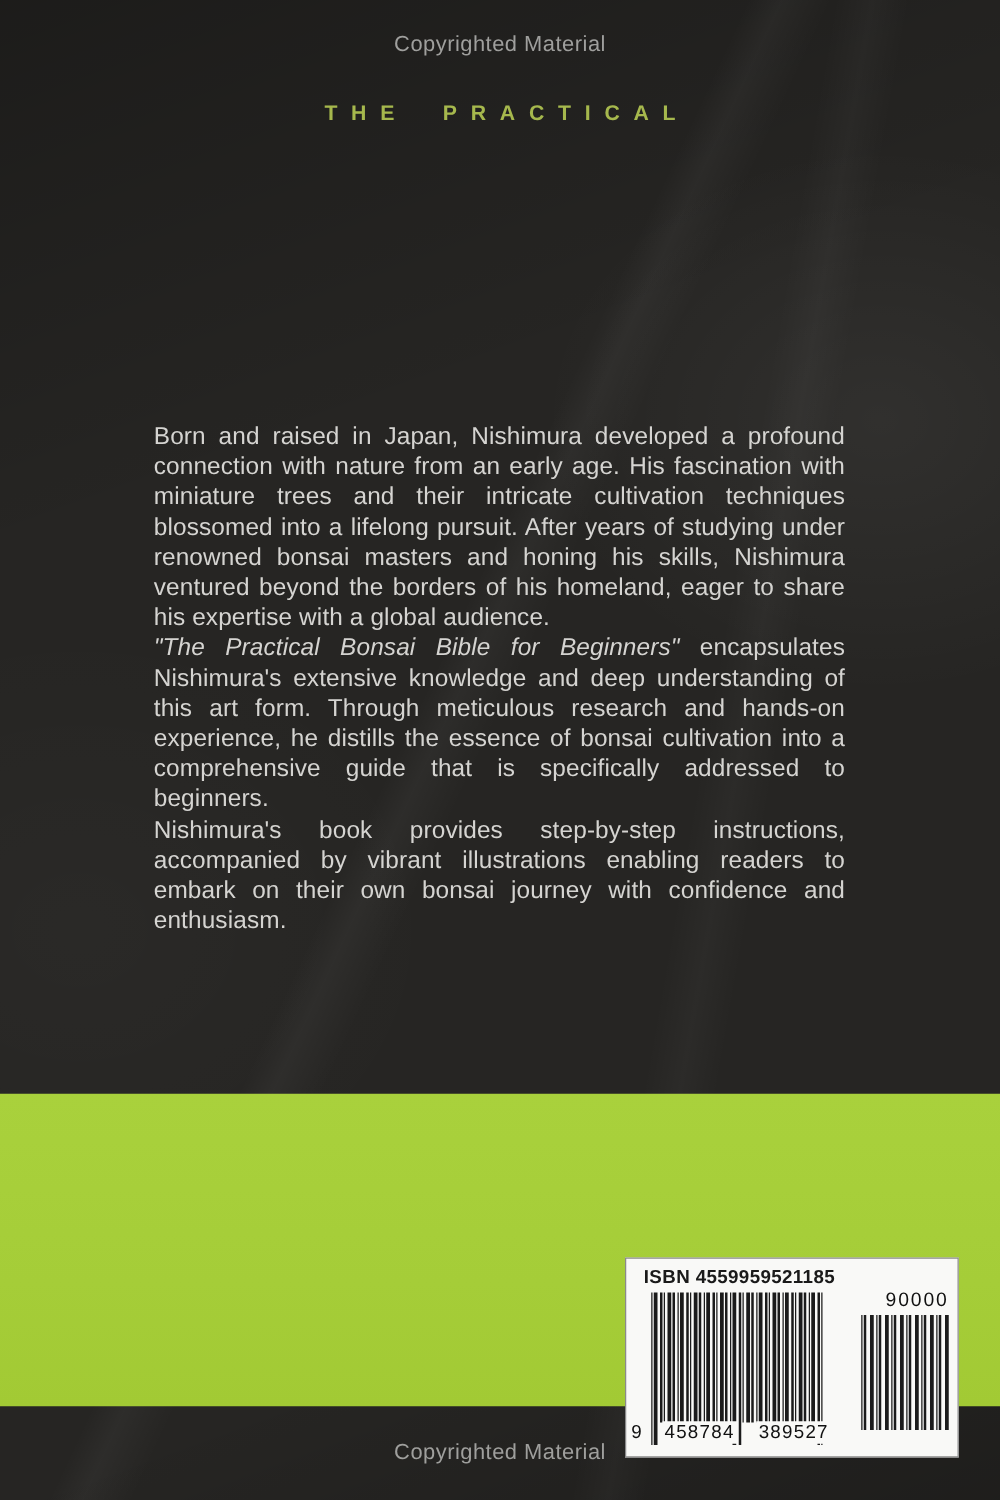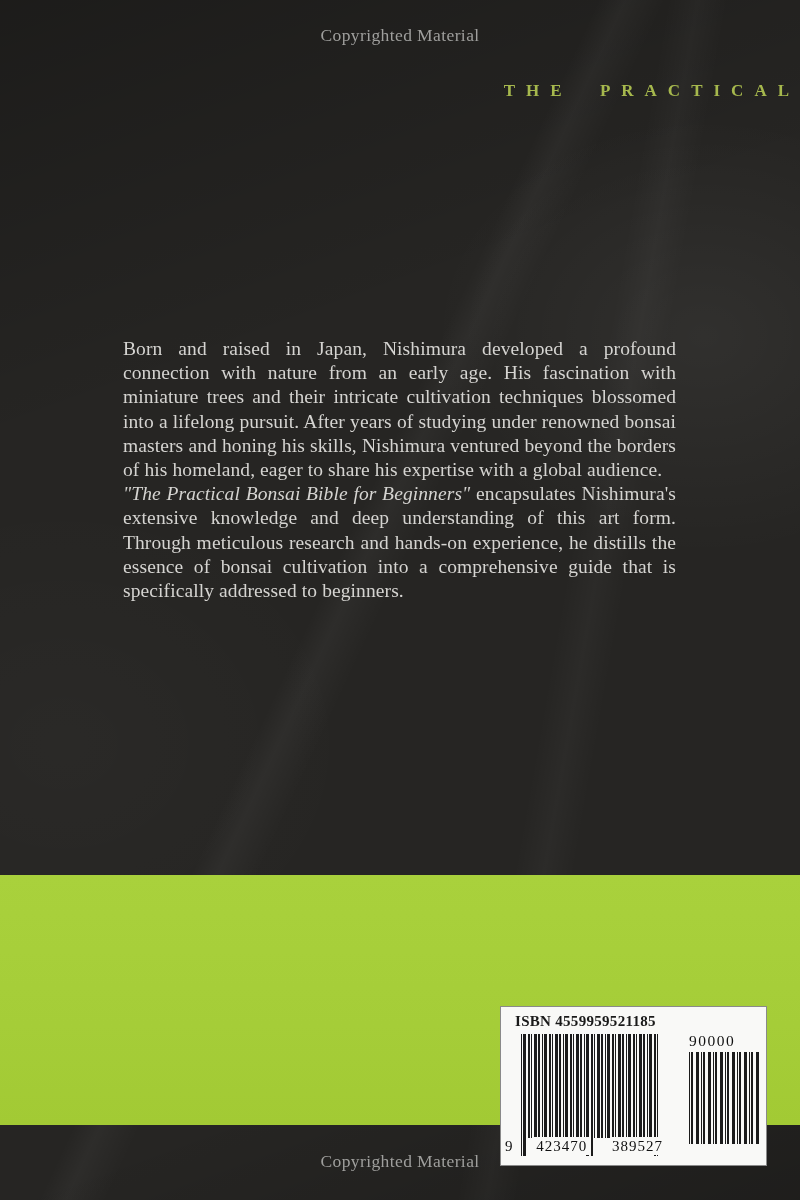--- a/index.html
+++ b/index.html
@@ -1,36 +1,36 @@
 <!DOCTYPE html>
 <html><head>
 <meta charset="utf-8">
 <style>
   html,body{margin:0;padding:0;background:#111;}
   .cover{
     position:relative;
     width:800px;height:1200px;
     overflow:hidden;
-    font-family:Liberation Serif, serif;
+    font-family:Liberation Sans, sans-serif;
     background-color:#262523;
     background-image:
       radial-gradient(ellipse 420px 340px at 88% 28%, rgba(255,255,255,0.05), transparent 65%),
       radial-gradient(ellipse 500px 420px at 8% 62%, rgba(255,255,255,0.02), transparent 60%),
       linear-gradient(115deg, transparent 44%, rgba(255,255,255,0.035) 46%, transparent 49%),
       linear-gradient(100deg, transparent 66%, rgba(255,255,255,0.028) 69%, transparent 72%),
       linear-gradient(160deg, rgba(0,0,0,0.25), transparent 30%, transparent 80%, rgba(0,0,0,0.2));
   }
   .copyright{
     position:absolute;left:0;right:0;text-align:center;
     font-size:17.5px;color:#9f9f9d;letter-spacing:0.4px;
   }
   .copyright.top{top:25px;}
   .copyright.bottom{top:1151px;}
   .kicker{
-    position:absolute;top:81px;left:0;right:0;text-align:right;
+    position:absolute;top:81px;left:0;right:0;text-align:center;
     font-size:17px;font-weight:bold;color:#a6b84d;
     letter-spacing:11px;padding-left:11px;word-spacing:12px;
   }
   .bonsai-wrap{
     position:absolute;top:76px;left:0;right:0;text-align:center;
     height:190px;line-height:186px;
   }
   .bonsai{
     display:inline-block;
     font-size:186px;line-height:1;font-weight:bold;
@@ -71,39 +71,40 @@
   .main-barcode{position:absolute;left:20px;top:27px;width:142px;height:124px;}
   .bars{display:flex;align-items:flex-start;height:122px;}
   .bar{background:#1b1b1b;height:104px;flex:none;}
   .bar.tall{height:122px;}
   .nums{
     position:absolute;top:103px;left:-16px;right:-2px;
     display:flex;justify-content:space-between;
     font-size:15px;letter-spacing:1px;line-height:18px;color:#111;
   }
   .nums .grp{background:#f9f9f7;padding:0 2px;}
-  .supplement{position:absolute;left:188px;top:25px;width:70px;text-align:left;}
+  .supplement{position:absolute;left:188px;top:25px;width:70px;text-align:right;}
   .supp-num{font-size:15.5px;letter-spacing:1.5px;color:#111;line-height:17px;}
   .supp-bars{height:92px;margin-top:3px;display:flex;align-items:flex-start;}
   .supp-bars .bar{height:92px;}
 </style>
 </head>
 <body>
 
 <div class="cover">
 
   <div class="copyright top">Copyrighted Material</div>
 
   <div class="kicker">THE PRACTICAL</div>
 
 
 
   <div class="description">
     <p>Born and raised in Japan, Nishimura developed a profound connection with nature from an early age. His fascination with miniature trees and their intricate cultivation techniques blossomed into a lifelong pursuit. After years of studying under renowned bonsai masters and honing his skills, Nishimura ventured beyond the borders of his homeland, eager to share his expertise with a global audience.</p>
     <p><em>"The Practical Bonsai Bible for Beginners"</em><span> encapsulates Nishimura's extensive knowledge and deep understanding of this art form. Through meticulous research and hands-on experience, he distills the essence of bonsai cultivation into a comprehensive guide that is specifically addressed to beginners.</span></p>
+    <p>Nishimura's book provides step-by-step instructions, accompanied by vibrant illustrations enabling readers to embark on their own bonsai journey with confidence and enthusiasm.</p>
   </div>
 
   <div class="green-band"></div>
 
   <div class="barcode-panel">
     <div class="isbn-label">ISBN 4559959521185</div>
 
     <div class="main-barcode">
       <div class="bars" id="bars-main">
           <div class="bar tall" style="width: 1px; margin-right: 1px;"></div>
@@ -142,21 +143,21 @@
           <div class="bar" style="width: 1px; margin-right: 2px;"></div>
           <div class="bar" style="width: 3px; margin-right: 1px;"></div>
           <div class="bar" style="width: 2px; margin-right: 2px;"></div>
           <div class="bar" style="width: 1px; margin-right: 1px;"></div>
           <div class="bar" style="width: 3px; margin-right: 2px;"></div>
           <div class="bar tall" style="width: 2px; margin-right: 1px;"></div>
           <div class="bar tall" style="width: 1px;"></div>
         </div>
       <div class="nums">
         <span>9</span>
-        <span class="grp">423470</span>
+        <span class="grp">458784</span>
         <span class="grp">389527</span>
       </div>
     </div>
 
     <div class="supplement">
       <div class="supp-num">90000</div>
       <div class="supp-bars" id="bars-supp">
           <div class="bar" style="width: 1px; margin-right: 1px;"></div>
           <div class="bar" style="width: 2px; margin-right: 3px;"></div>
           <div class="bar" style="width: 3px; margin-right: 2px;"></div>

